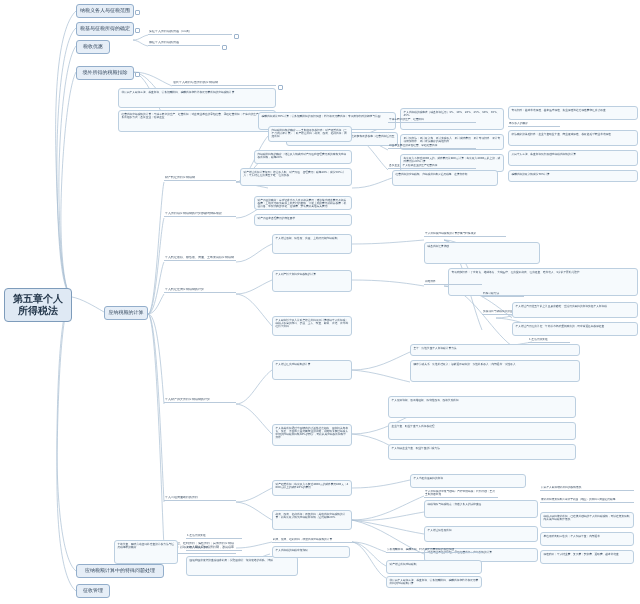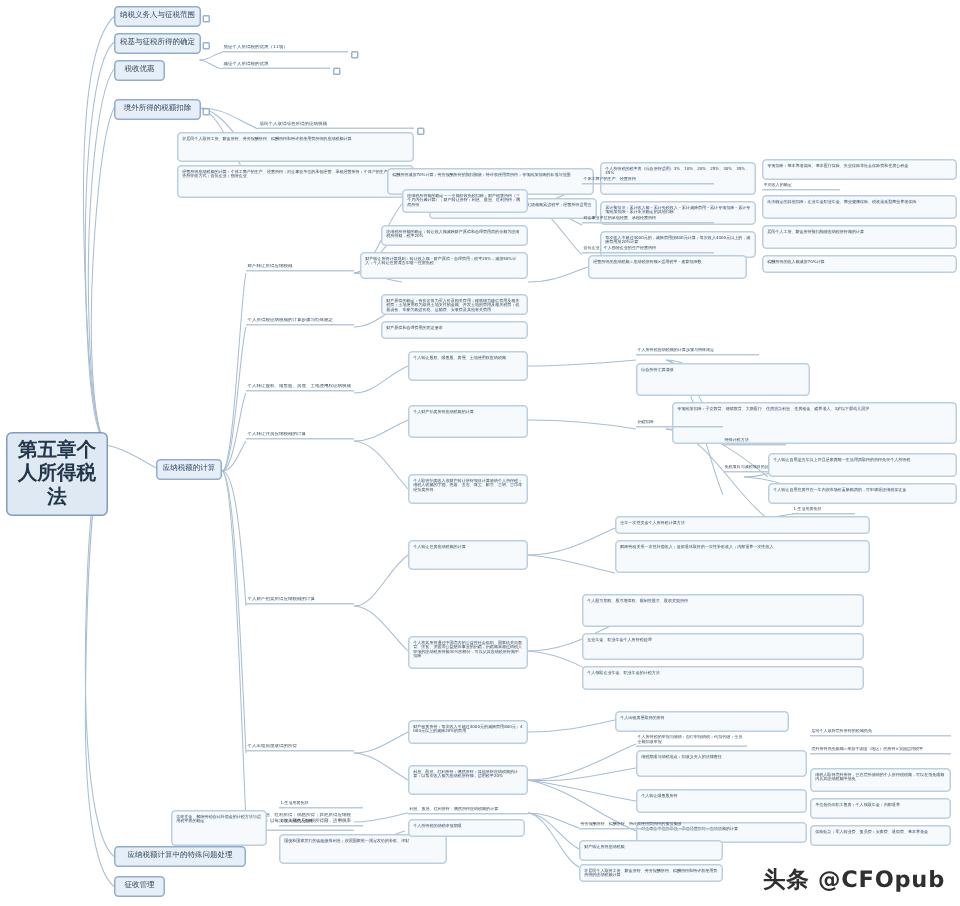--- a/index.html
+++ b/index.html
@@ -21,21 +21,21 @@
     line-height:1.18;
     padding:1.5px 2.5px;
     overflow:hidden;
     white-space:normal;
     word-break:break-all;
   }
   .root{
     background:#dfe9f4;
     border:1px solid #7e9cbb;
     border-radius:4px;
-    font-size:13px;
+    font-size:10px;
     font-weight:bold;
     text-align:center;
     padding:4px 4px;
     color:#23364a;
   }
   .lvl1{font-size:5.0px;background:#e6eef7;border-color:#93aecb;text-align:center;padding:3px 3px;}
   .lvl3{font-size:3.0px;background:#f2f7fc;border-color:#b3c7da;}
   .lvl4{font-size:2.7px;background:#f6fafd;border-color:#bccfe0;}
   .line-node{
     background:transparent;border:none;border-bottom:0.5px solid #b9cadb;
@@ -230,14 +230,13 @@
   <div class="node lvl4" style="left:386px;top:560px;width:96px;height:14px;">财产转让所得应纳税额</div>
   <div class="node lvl4" style="left:386px;top:576px;width:96px;height:12px;">非居民个人取得工资、薪金所得、劳务报酬所得、稿酬所得和特许权使用费所得的应纳税额计算</div>
 
   <div class="expander" style="left:135px;top:10px;"></div>
   <div class="expander" style="left:135px;top:28px;"></div>
   <div class="expander" style="left:234px;top:34px;"></div>
   <div class="expander" style="left:222px;top:45px;"></div>
   <div class="expander" style="left:135px;top:72px;"></div>
   <div class="expander" style="left:278px;top:85px;"></div>
 
-  <div class="watermark">头条 @CFOpub</div>
 </div>
 
 </body></html>

